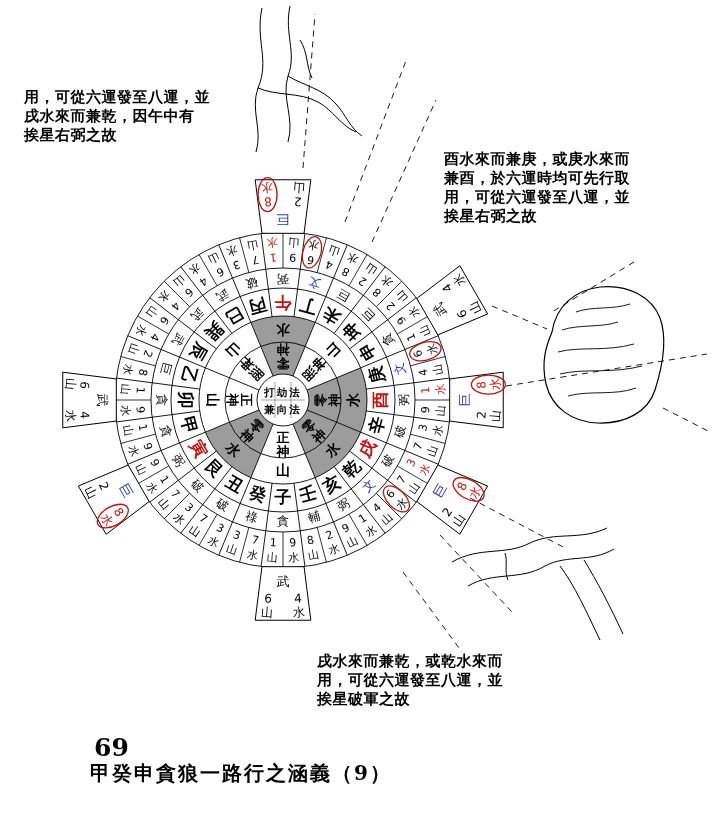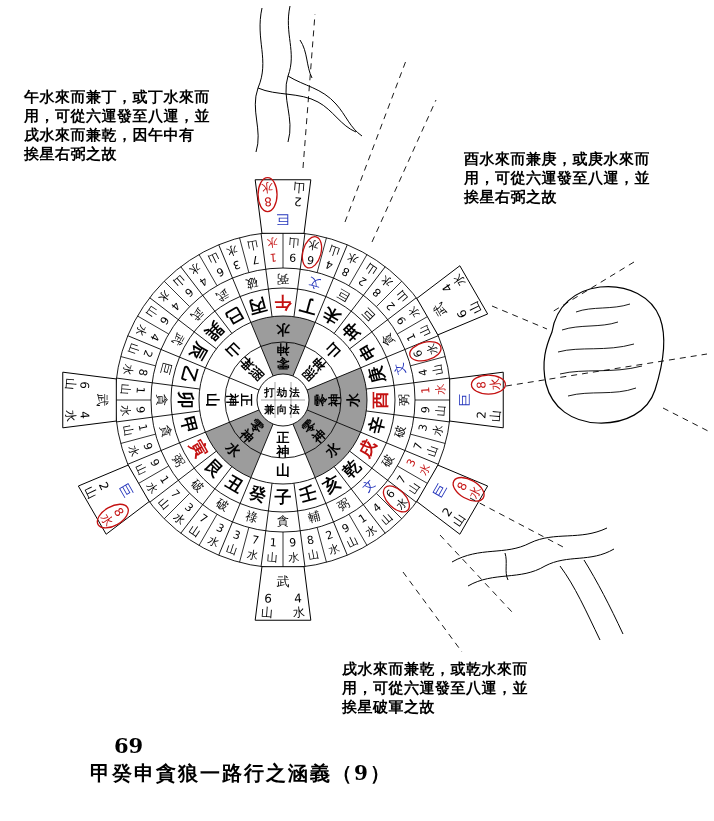--- a/index.html
+++ b/index.html
@@ -2,22 +2,22 @@
 <html><head>
 <meta charset="utf-8">
 <style>
   html,body{margin:0;padding:0;background:#fff;}
   .canvas{position:relative;width:714px;height:821px;background:#ffffff;overflow:hidden;
           font-family:"DejaVu Sans",sans-serif;color:#000;}
   svg{position:absolute;left:0;top:0;}
   .note{position:absolute;font-size:15px;line-height:19px;font-weight:600;
         font-family:"DejaVu Serif","DejaVu Sans",serif;letter-spacing:0.5px;}
   .note div{white-space:nowrap;}
-  .pageno{position:absolute;left:94px;top:733px;font-size:21px;font-weight:600;
-          font-family:"DejaVu Serif",serif;margin-left:20px;}
+  .pageno{position:absolute;left:94px;top:733px;font-size:25px;font-weight:600;
+          font-family:"DejaVu Serif",serif;}
   .title{position:absolute;left:90px;top:760px;font-size:20px;font-weight:700;
          letter-spacing:2px;font-family:"DejaVu Serif","DejaVu Sans",serif;}
   text{font-family:"DejaVu Sans",sans-serif;}
 </style>
 </head>
 <body>
 
 <div class="canvas">
 
   <svg id="luopan" width="714" height="821" viewBox="0 0 714 821">
@@ -331,33 +331,33 @@
       <path d="M505,553 C508,562 504,572 508,580" fill="none" stroke="#000000" stroke-width="1"></path>
       <path d="M552,332 C556,306 575,290 600,287 C628,284 652,297 660,318 C668,340 662,368 655,390 C648,412 625,424 598,423 C572,422 552,408 546,384 C541,362 546,346 552,332 Z" fill="none" stroke="#000000" stroke-width="1.2"></path>
       <path d="M562,330 C580,324 600,328 618,322" fill="none" stroke="#000000" stroke-width="0.9"></path>
       <path d="M558,352 C580,346 606,352 634,344" fill="none" stroke="#000000" stroke-width="0.9"></path>
       <path d="M560,374 C584,368 612,374 642,366" fill="none" stroke="#000000" stroke-width="0.9"></path>
       <path d="M568,396 C590,390 614,396 636,388" fill="none" stroke="#000000" stroke-width="0.9"></path>
       <path d="M576,312 C592,306 612,310 630,304" fill="none" stroke="#000000" stroke-width="0.9"></path>
     </svg>
 
   <div class="note" style="left:24px;top:88px;">
-    <div>午水來而兼丁，或丁水來而</div>
     <div>用，可從六運發至八運，並</div>
     <div>戌水來而兼乾，因午中有</div>
     <div>挨星右弼之故</div>
   </div>
 
-  <div class="note" style="left:464px;top:150px;">
+  <div class="note" style="left:444px;top:150px;">
     <div>酉水來而兼庚，或庚水來而</div>
+    <div>兼酉，於六運時均可先行取</div>
     <div>用，可從六運發至八運，並</div>
     <div>挨星右弼之故</div>
   </div>
 
-  <div class="note" style="left:342px;top:652px;margin-top:8px;">
+  <div class="note" style="left:317px;top:652px;">
     <div>戌水來而兼乾，或乾水來而</div>
     <div>用，可從六運發至八運，並</div>
     <div>挨星破軍之故</div>
   </div>
 
   <div class="pageno">69</div>
   <div class="title">甲癸申貪狼一路行之涵義（9）</div>
 </div>
 
 </body></html>

